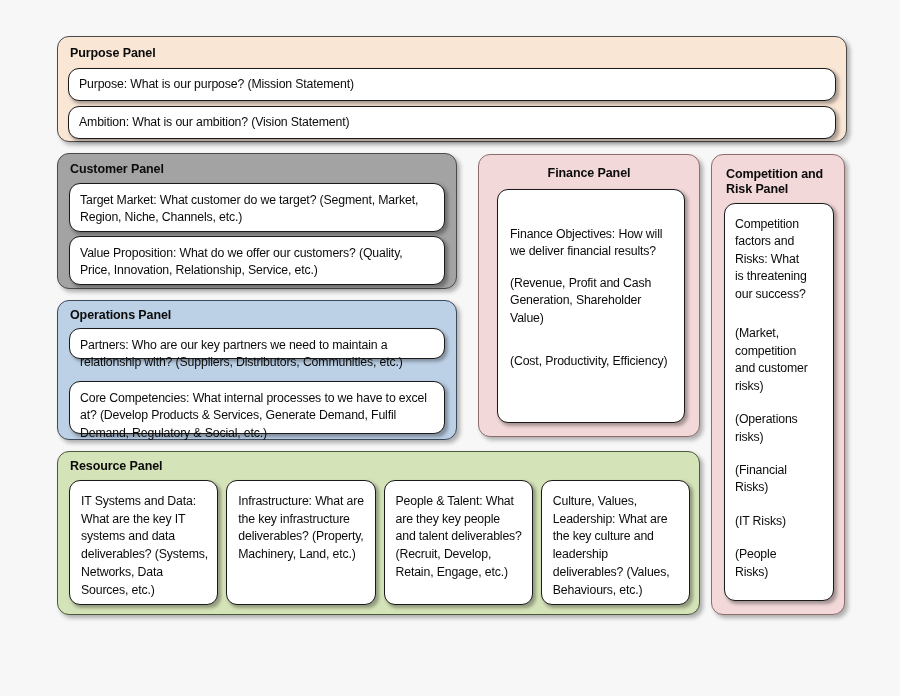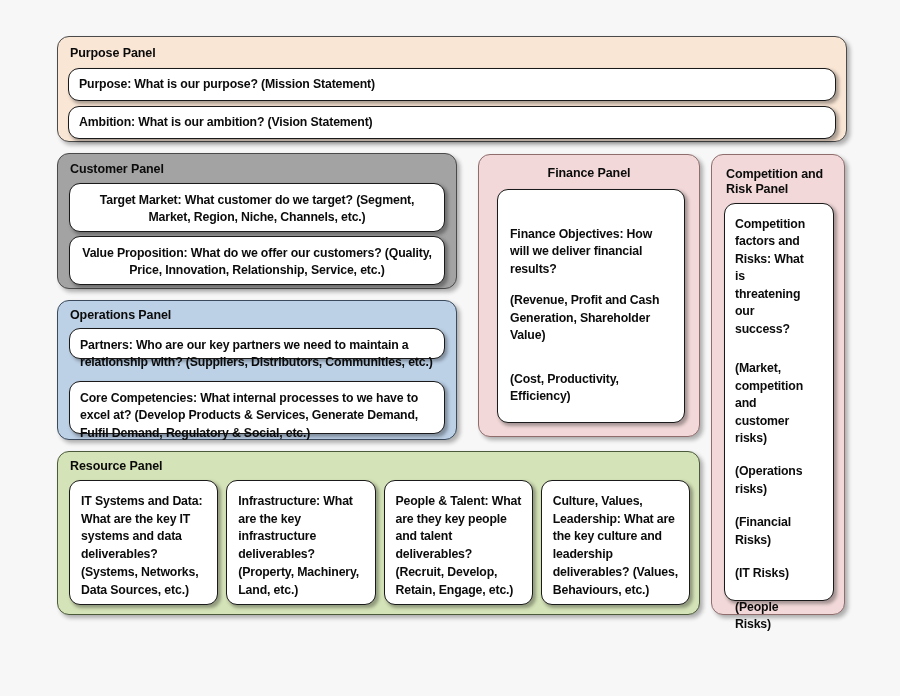--- a/index.html
+++ b/index.html
@@ -31,21 +31,21 @@
     line-height: 1.18;
     letter-spacing: -0.1px;
   }
 
   
   .card {
     background: #ffffff;
     border: 1.6px solid #1a1a1a;
     border-radius: 11px;
     box-shadow: 2.5px 2.5px 3.5px rgba(0,0,0,0.32);
-    font-weight: bold;
+    font-weight: normal;
     font-size: 12.3px;
     line-height: 1.42;
     color: #0b0b0b;
     letter-spacing: -0.15px;
   }
 
   
   #purpose-panel {
     left: 57px; top: 36px; width: 790px; height: 106px;
     background: #fae6d5;
@@ -62,21 +62,20 @@
   
   #customer-panel {
     left: 57px; top: 153px; width: 400px; height: 136px;
     background: #a3a3a3;
     border-color: #4a4a4a;
   }
   #customer-panel .panel-title { position: absolute; left: 12px; top: 8px; }
   #customer-panel .card {
     position: absolute; left: 11px; width: 376px; height: 49px;
     padding: 8px 10px 16px 10px;
-    text-align: center;
   }
   #customer-row-0 { top: 29px; }
   #customer-row-1 { top: 82px; }
 
   
   #operations-panel {
     left: 57px; top: 300px; width: 400px; height: 140px;
     background: #bcd0e6;
     border-color: #3b4a5c;
   }

